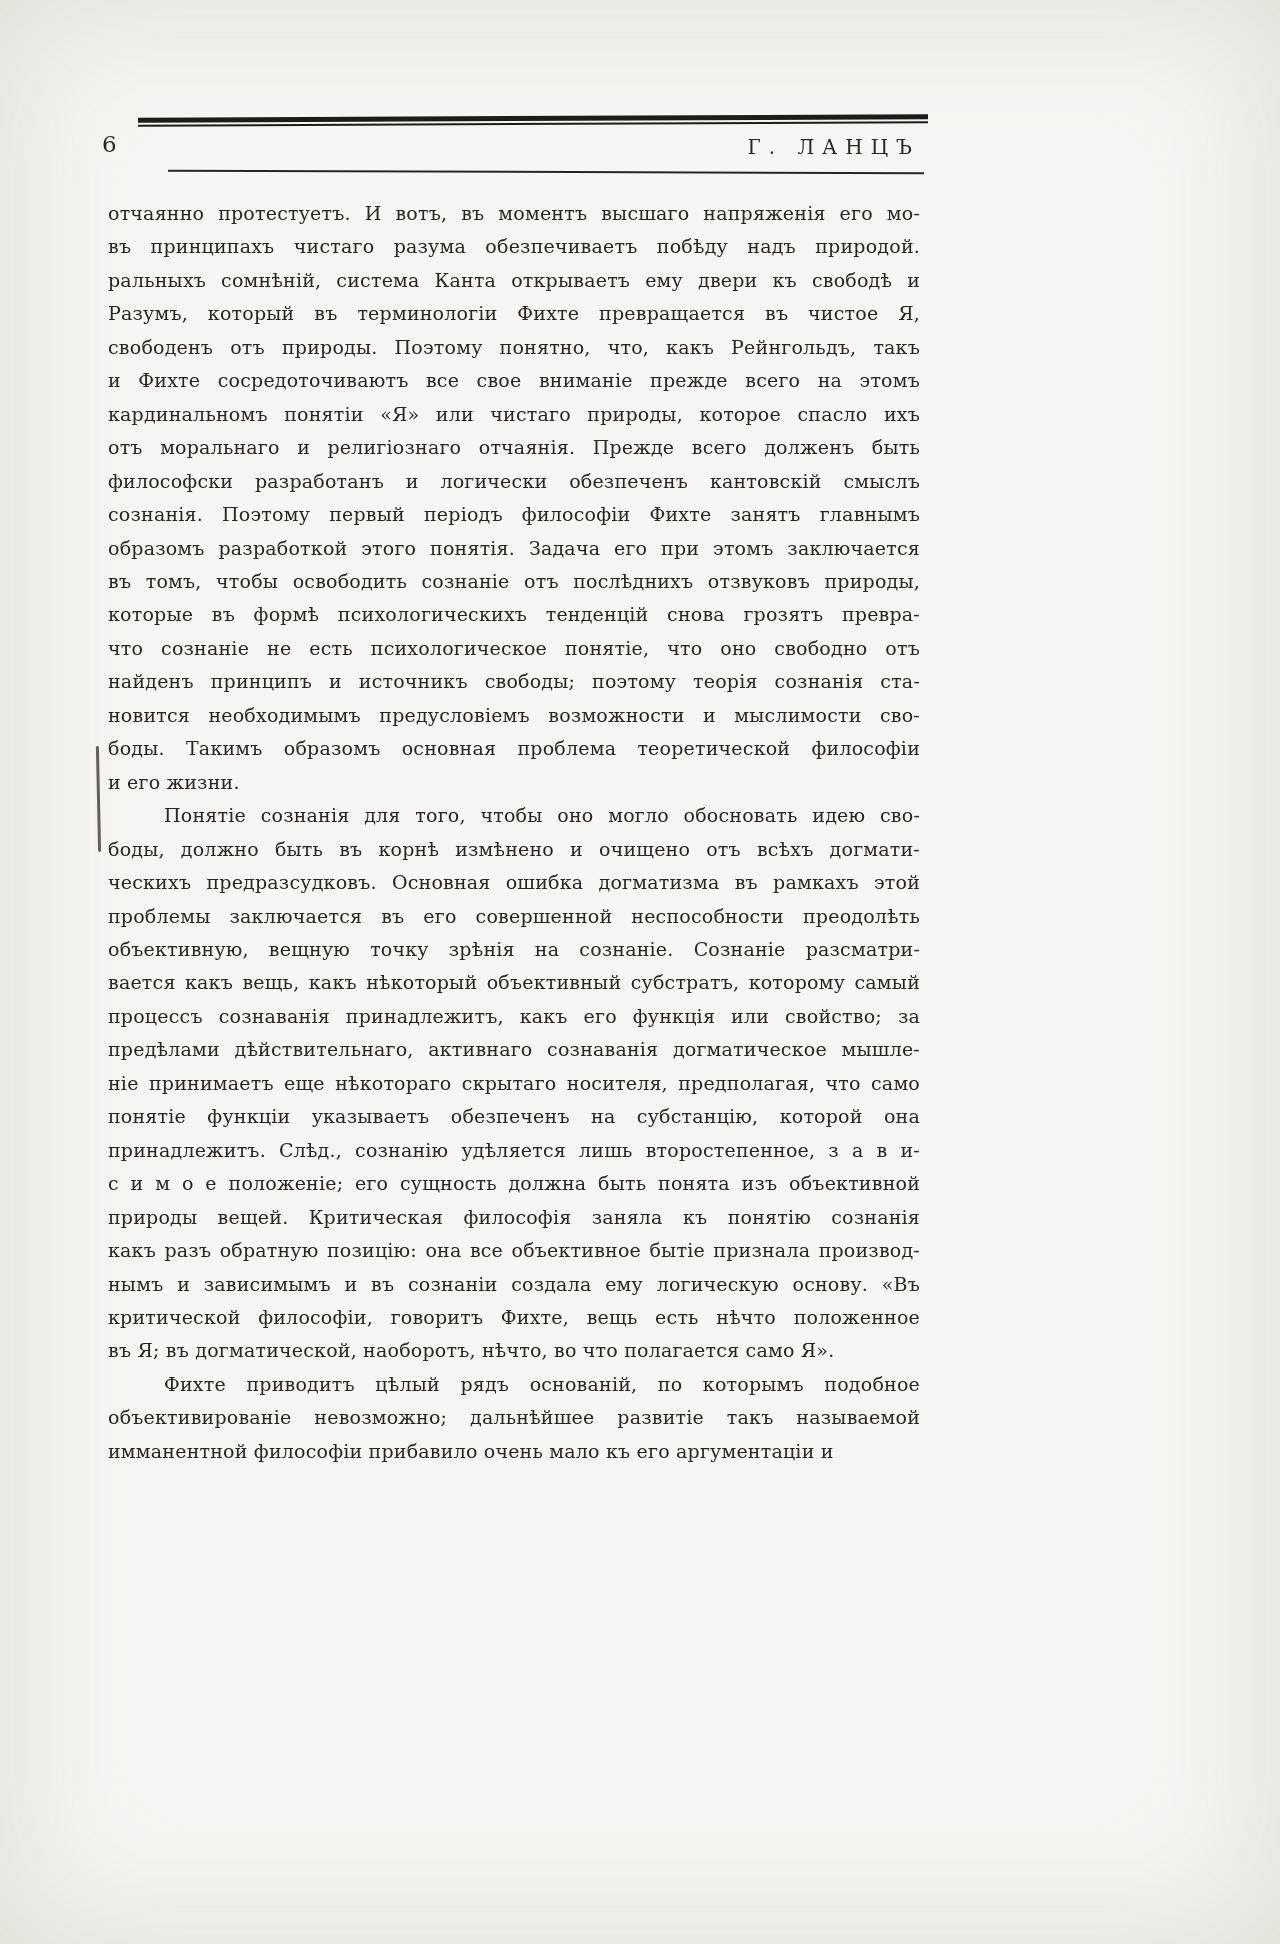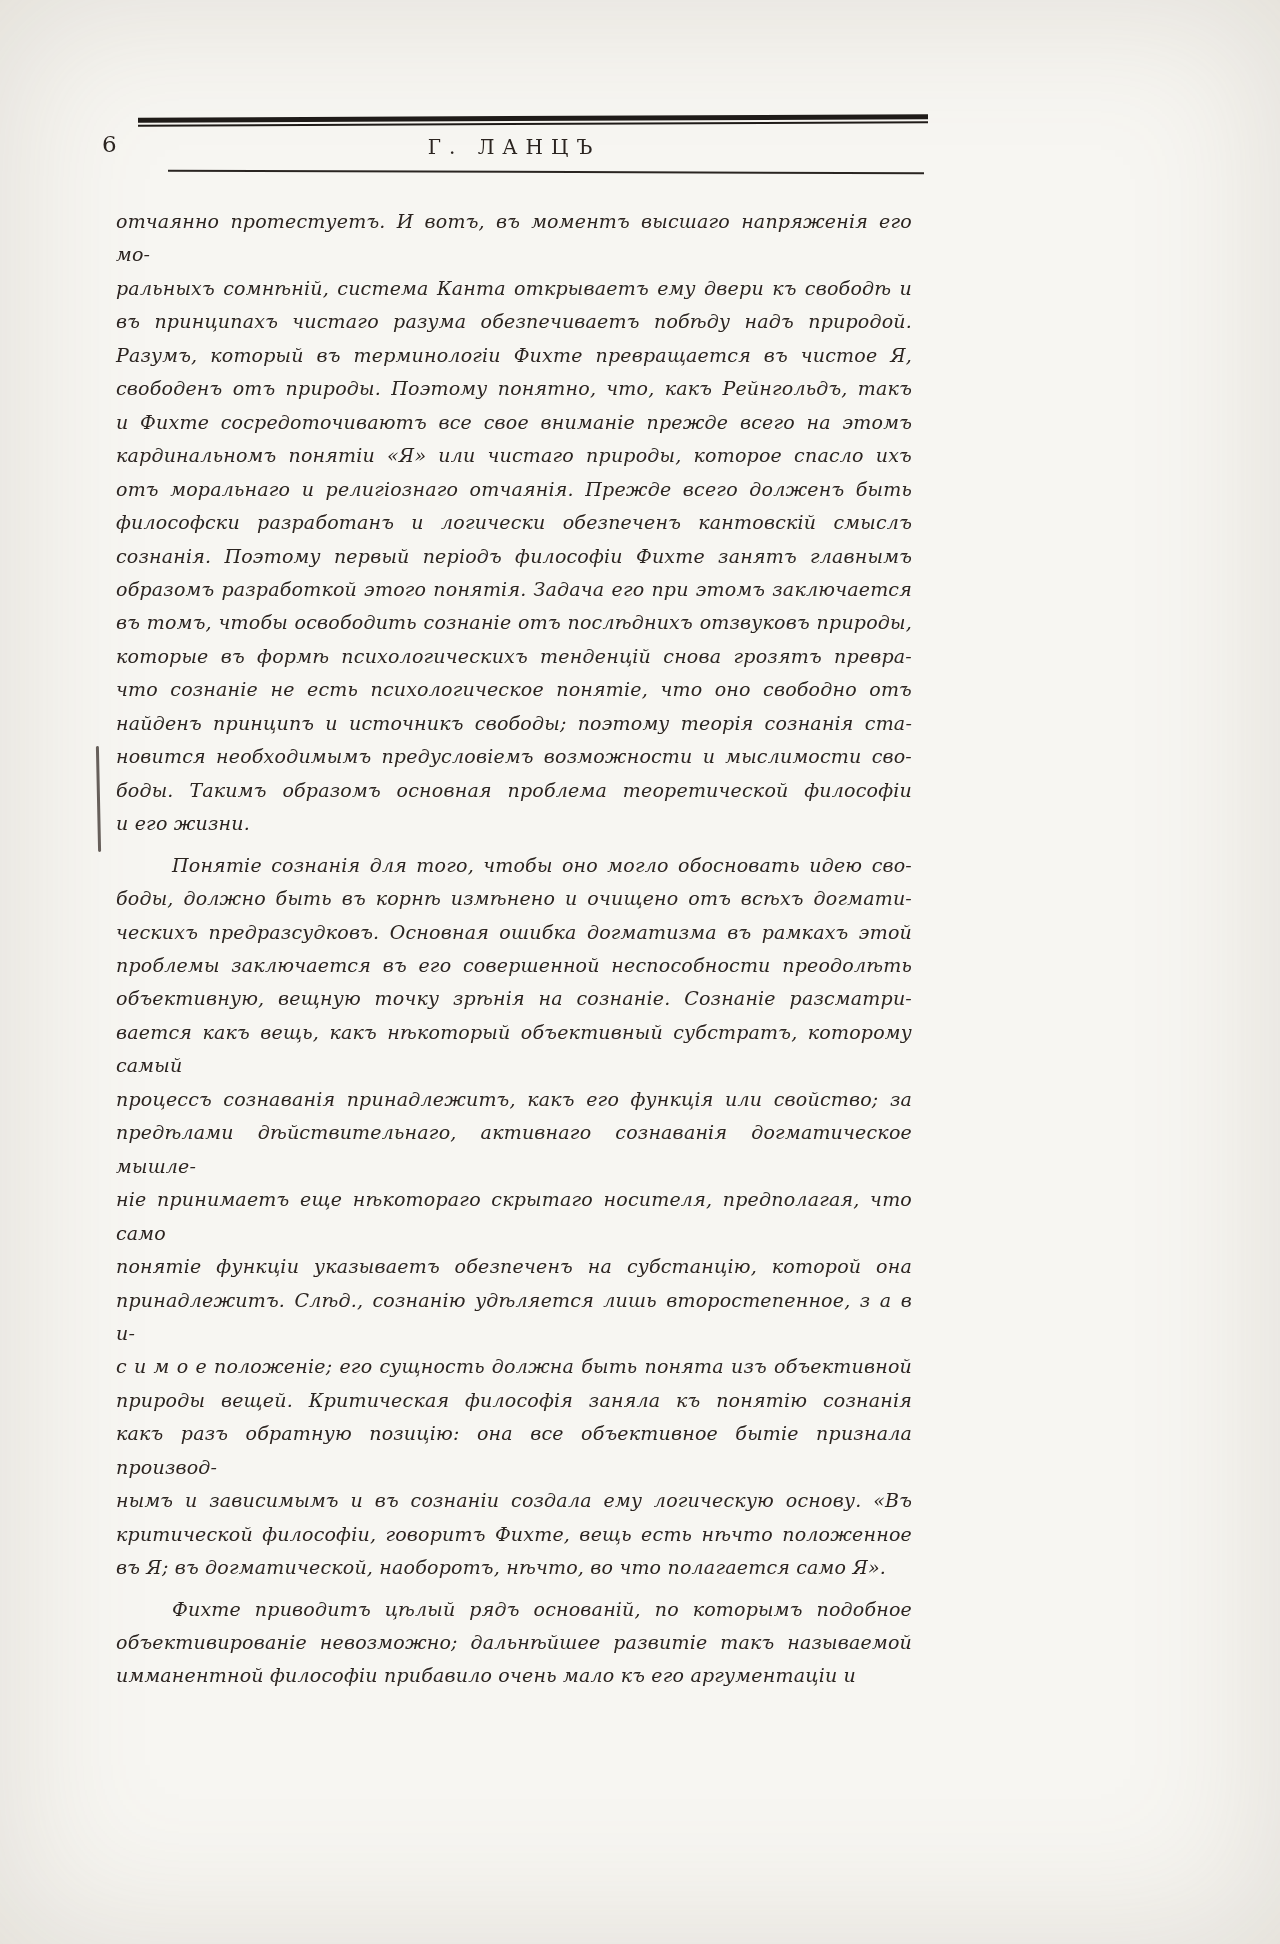--- a/index.html
+++ b/index.html
@@ -25,39 +25,39 @@
   .rule-double .bar-thin  { height: 2px; background: #1f1b18; margin-top: 2px; }
 
   .page-number {
     position: absolute;
     left: 102px; top: 131px;
     font-size: 23px;
   }
   .running-title {
     position: absolute;
     left: 108px; top: 135px; width: 812px;
-    text-align: center;
+    text-align: right;
     font-size: 20px;
     letter-spacing: 8px;
   }
   .rule-thin {
     position: absolute;
     left: 168px; top: 171px; width: 756px; height: 2px;
     background: #2a2522;
     transform: rotate(0.2deg);
   }
 
   
   .text-body {
     position: absolute;
     left: 108px; top: 197px; width: 812px;
     font-size: 19px;
     line-height: 33.45px;
   }
-  .para { margin: 8px; font-style: italic; }
+  .para { margin: 0; }
   .line {
     text-align: justify;
     text-align-last: justify;
     letter-spacing: 0.2px;
   }
   .line.last { text-align-last: left; }
   .line.first-indent { text-indent: 56px; }
 
   
   .margin-mark {
@@ -81,22 +81,22 @@
 
   <div class="page-number">6</div>
 
   <div class="running-title">Г. ЛАНЦЪ</div>
 
   <div class="rule-thin"></div>
 
   <main class="text-body">
       <div class="para">
         <div class="line">отчаянно протестуетъ. И вотъ, въ моментъ высшаго напряженія его мо-</div>
+        <div class="line">въ принципахъ чистаго разума обезпечиваетъ побѣду надъ природой.</div>
         <div class="line">ральныхъ сомнѣній, система Канта открываетъ ему двери къ свободѣ и</div>
-        <div class="line">въ принципахъ чистаго разума обезпечиваетъ побѣду надъ природой.</div>
         <div class="line">Разумъ, который въ терминологіи Фихте превращается въ чистое Я,</div>
         <div class="line">свободенъ отъ природы. Поэтому понятно, что, какъ Рейнгольдъ, такъ</div>
         <div class="line">и Фихте сосредоточиваютъ все свое вниманіе прежде всего на этомъ</div>
         <div class="line">кардинальномъ понятіи «Я» или чистаго природы, которое спасло ихъ</div>
         <div class="line">отъ моральнаго и религіознаго отчаянія. Прежде всего долженъ быть</div>
         <div class="line">философски разработанъ и логически обезпеченъ кантовскій смыслъ</div>
         <div class="line">сознанія. Поэтому первый періодъ философіи Фихте занятъ главнымъ</div>
         <div class="line">образомъ разработкой этого понятія. Задача его при этомъ заключается</div>
         <div class="line">въ томъ, чтобы освободить сознаніе отъ послѣднихъ отзвуковъ природы,</div>
         <div class="line">которые въ формѣ психологическихъ тенденцій снова грозятъ превра-</div>

